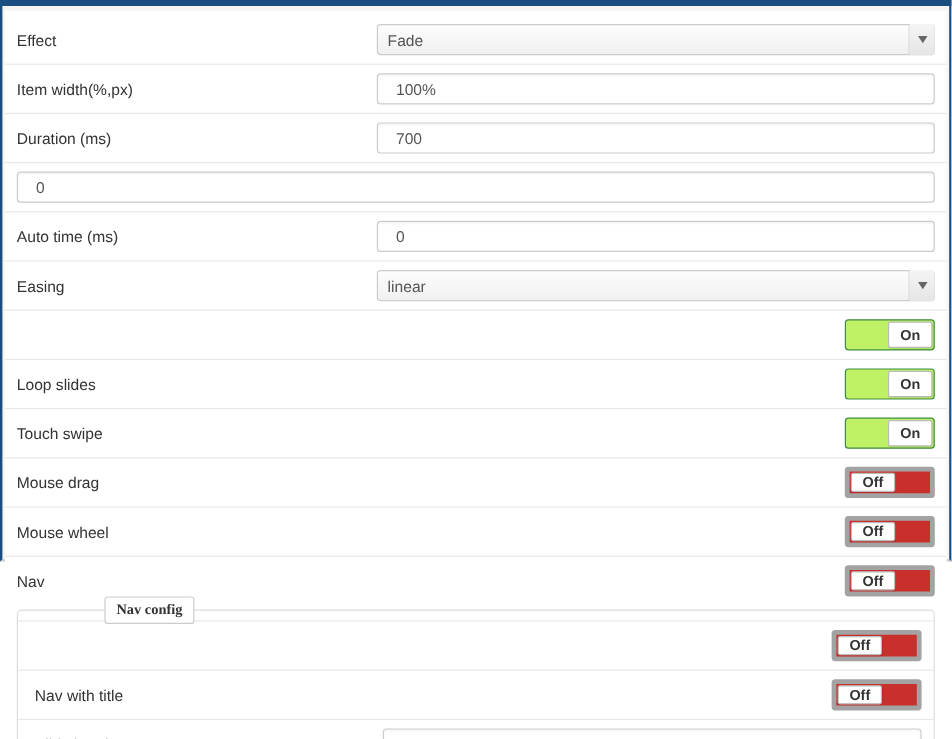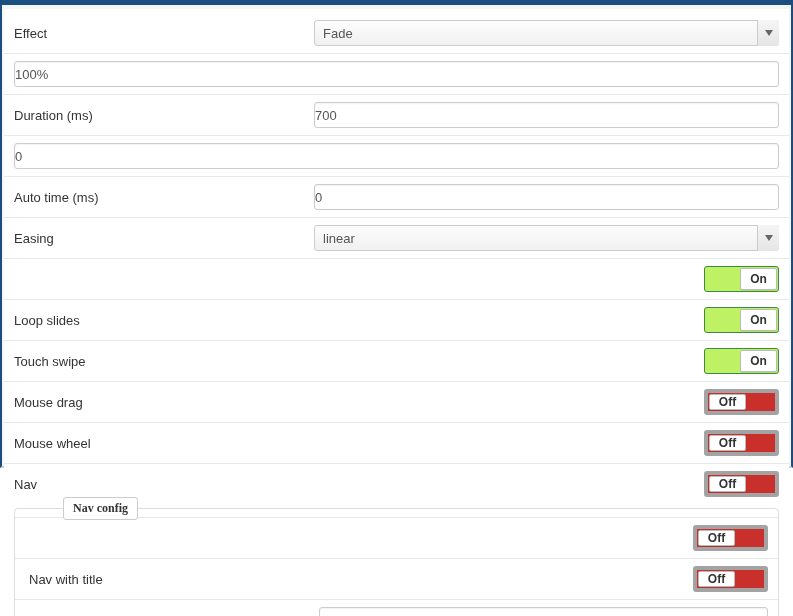--- a/index.html
+++ b/index.html
@@ -42,21 +42,21 @@
     flex: 1;
     display: flex;
     justify-content: flex-start;
   }
   .control.right { justify-content: flex-end; }
   input.text {
     width: 100%;
     height: 26px;
     border: 1px solid #ccc;
     border-radius: 3px;
-    padding: 0 0;
+    padding: 0 15px;
     font-size: 13px;
     color: #555;
     background: #fff;
     box-shadow: inset 0 1px 2px rgba(0,0,0,0.06);
   }
   .select-wrap {
     position: relative;
     width: 100%;
   }
   .select-box {
@@ -116,21 +116,21 @@
   .subsection {
     margin: 4px 10px 0 10px;
     border: 1px solid #ddd;
     border-radius: 4px;
     position: relative;
     padding-top: 8px;
   }
   .subsection .legend {
     position: absolute;
     top: -12px;
-    left: 48px;
+    left: 72px;
     background: #fff;
     border: 1px solid #ccc;
     border-radius: 3px;
     padding: 3px 9px;
     font-weight: bold;
     font-size: 12px;
     color: #333;
     font-family: "Times New Roman", serif;
   }
   .subsection .row { padding-left: 14px; }
@@ -150,20 +150,21 @@
           <div class="select-arrow">
             <svg viewBox="0 0 8 6">
                 <path d="M0 0 L8 0 L4 6 Z" fill="#666"></path>
               </svg>
           </div>
         </div>
       </div>
     </div>
 
     <div class="row">
+      <div class="label">Item width(%,px)</div>
       <div class="control">
         <input class="text" value="100%" style="">
       </div>
     </div>
 
     <div class="row">
       <div class="label">Duration (ms)</div>
       <div class="control">
         <input class="text" value="700" style="">
       </div>

